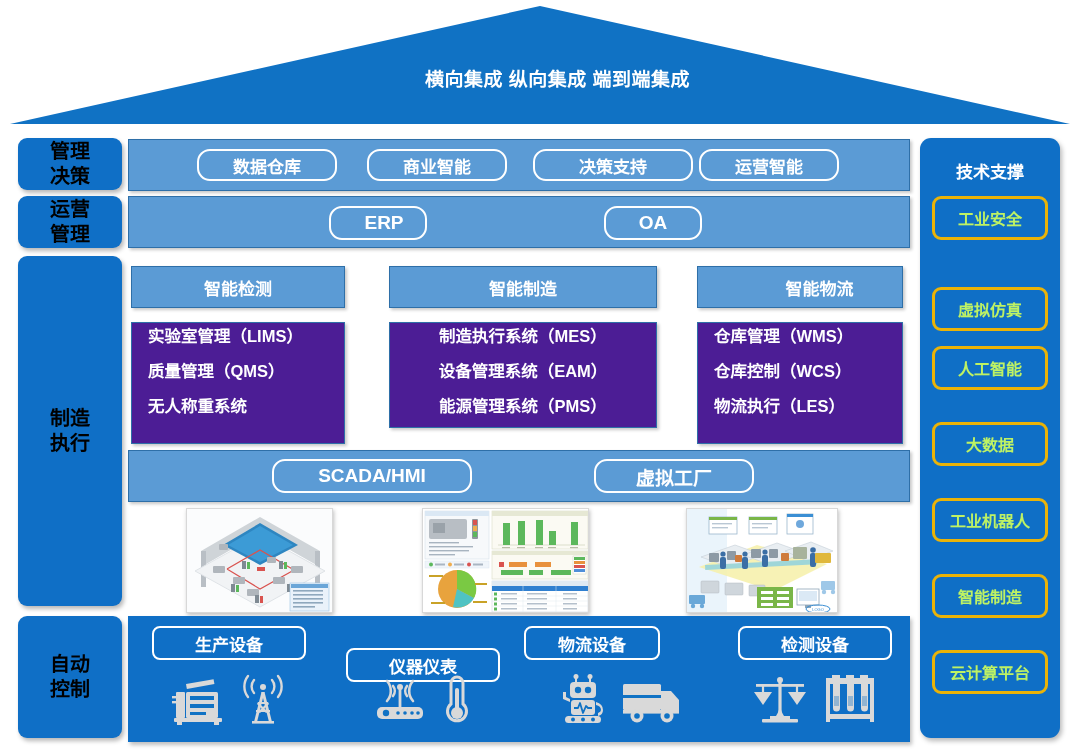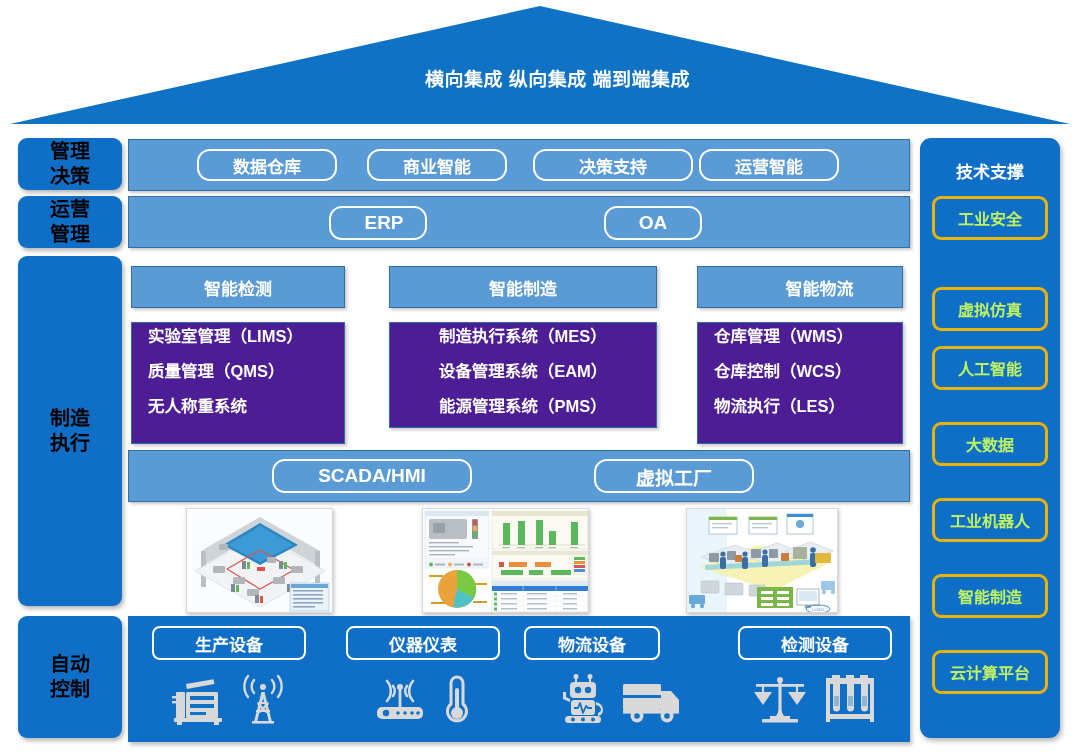--- a/index.html
+++ b/index.html
@@ -509,21 +509,21 @@
         <polygon points="21.5,18 24.5,18 17,48 14,48"></polygon>
         <rect x="18" y="28" width="10" height="2"></rect>
         <rect x="16" y="36" width="14" height="2"></rect>
         <polygon points="18,28 28,38 26,39 17,30"></polygon>
         <polygon points="28,28 18,38 20,39 29,30"></polygon>
         <rect x="12" y="47" width="22" height="2.6"></rect>
       </g>
     </svg>
   </div>
 
-  <div class="auto-chip" style="left:218px; width:154px;">仪器仪表</div>
+  <div class="auto-chip" style="left:218px; width:154px;margin-top:22px;">仪器仪表</div>
   <div class="icon-pair" style="left:218px; width:154px;">
     <svg width="54" height="52" viewBox="0 0 54 52">
       <g fill="none" stroke="#d9d9d9" stroke-width="2.6" stroke-linecap="round">
         <path d="M20 12 a8 8 0 0 1 0 10"></path>
         <path d="M14 7 a15 15 0 0 1 0 20"></path>
         <path d="M34 12 a8 8 0 0 0 0 10"></path>
         <path d="M40 7 a15 15 0 0 0 0 20"></path>
       </g>
       <rect x="25.6" y="14" width="2.8" height="20" fill="#d9d9d9"></rect>
       <circle cx="27" cy="13" r="3" fill="#d9d9d9"></circle>

